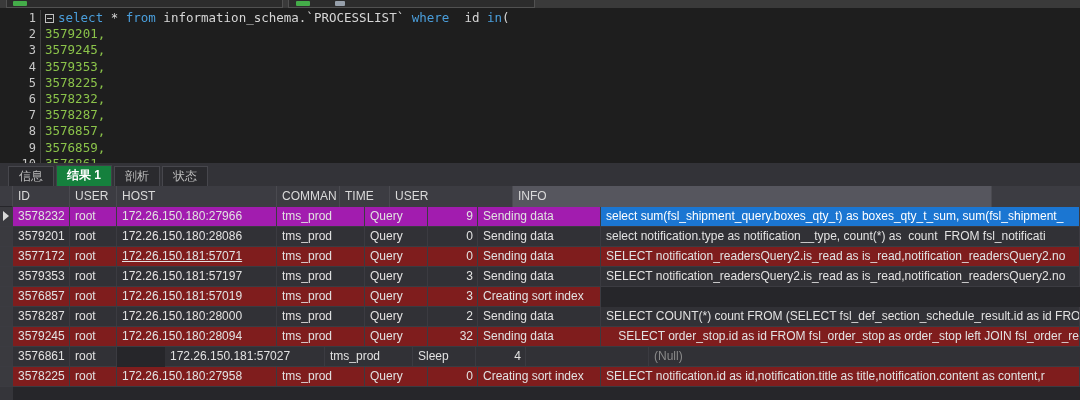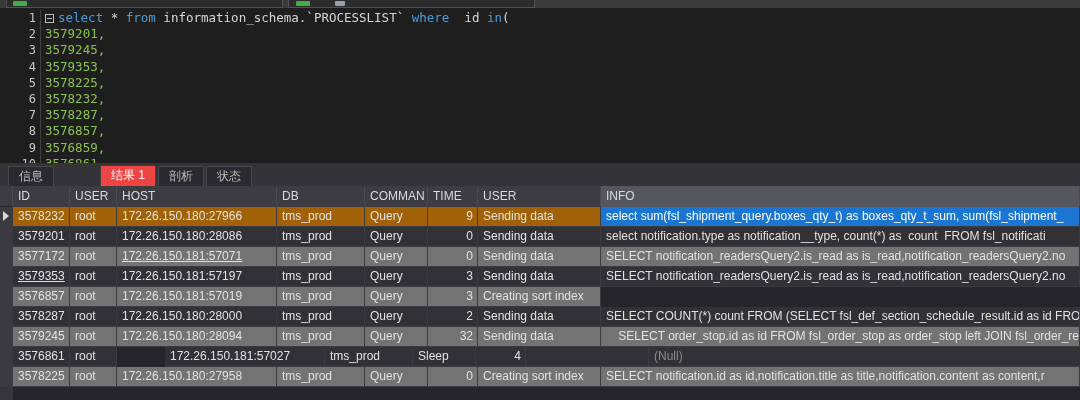--- a/index.html
+++ b/index.html
@@ -34,36 +34,36 @@
               position:relative; margin:0 4px 0 0; vertical-align:-1px; background:#1e1e1e; }
   .fold-box::after { content:""; position:absolute; left:1px; right:1px; top:3px;
                      border-top:1px solid #bfbfbf; }
 
   
   .tab-bar { position:absolute; left:0; top:163px; width:1080px; height:23px;
              background:#333338; display:flex; align-items:flex-end; padding-left:8px; }
   .rtab { height:20px; line-height:19px; padding:0 10px; font-size:12px; color:#bdbdbd;
           background:#2a2a2e; border:1px solid #47474d; border-bottom:none;
           margin-right:2px; white-space:nowrap; }
-  .rtab.active { background:#ef4444; color:#ffffff; font-weight:normal; border-color:#404047; height:21px;margin-left:44px; }
+  .rtab.active { background:#15803d; color:#ffffff; font-weight:bold; border-color:#404047; height:21px; }
 
   
   .grid { position:absolute; left:0; top:186px; width:1080px; height:214px;
           background:#26262a; font-size:12px; color:#e2e2e2; }
   .g-header { display:flex; height:21px; background:#3c3c42; }
   .g-header .cell { line-height:20px; color:#dadada; border-right:1px solid #4a4a50;
                     padding-left:5px; overflow:hidden; white-space:nowrap; }
   .g-header .cell.col-hl { background:#56565e; }
   .g-row { display:flex; height:20px; }
   .g-row .cell { line-height:19px; border-right:1px solid #3b3b41; border-bottom:1px solid #3b3b41;
                  padding-left:5px; overflow:hidden; white-space:pre; }
   .g-row .cell.al-right { text-align:right; padding-right:4px; padding-left:0; }
-  .row-dark  .cell { background:#737373; }
+  .row-dark  .cell { background:#7f1d1d; }
   .row-light .cell { background:#313136; }
-  .row-selected .cell { background:#a16207; }
+  .row-selected .cell { background:#a21caf; }
   .cell.sel-cell { background:#1b76d2 !important; color:#ffffff; }
   .cell.null-val { color:#8a8a8a; }
   .marker-cell { flex:0 0 13px; width:13px; background:#3a3a3f !important;
                  border-right:1px solid #2a2a2e; border-bottom:1px solid #26262a;
                  padding:0 !important; position:relative; }
   .g-header .marker-cell { background:#3c3c42 !important; }
   .row-arrow { position:absolute; left:3px; top:4px; width:0; height:0;
                border-left:6px solid #d8d8d8; border-top:5px solid transparent;
                border-bottom:5px solid transparent; }
   .marker-strip { position:absolute; left:0; width:13px; background:#35353a; }
@@ -102,21 +102,20 @@
     <div class="rtab">剖析</div>
     <div class="rtab">状态</div>
   </div>
 
 <div class="grid">
   <div class="g-header">
       <div class="cell marker-cell"></div>
       <div class="cell" style="flex: 0 0 57px; width: 57px;">ID</div>
       <div class="cell" style="flex: 0 0 47px; width: 47px;">USER</div>
       <div class="cell" style="flex: 0 0 160px; width: 160px;">HOST</div>
-      <div class="cell" style="flex: 0 0 88px; width: 88px;">DB</div>
       <div class="cell" style="flex: 0 0 63px; width: 63px;">COMMAN</div>
       <div class="cell" style="flex: 0 0 50px; width: 50px;">TIME</div>
       <div class="cell" style="flex: 0 0 123px; width: 123px;">USER</div>
       <div class="cell col-hl" style="flex: 0 0 479px; width: 479px;">INFO</div>
     </div>
   <div id="grid-body">
       <div class="g-row row-selected">
         <div class="cell marker-cell"><div class="row-arrow"></div></div>
         <div class="cell" style="flex: 0 0 57px; width: 57px;">3578232</div>
         <div class="cell" style="flex: 0 0 47px; width: 47px;">root</div>
@@ -144,21 +143,21 @@
         <div class="cell" style="flex: 0 0 47px; width: 47px;">root</div>
         <div class="cell" style="flex: 0 0 160px; width: 160px; text-decoration: underline;">172.26.150.181:57071</div>
         <div class="cell" style="flex: 0 0 88px; width: 88px;">tms_prod</div>
         <div class="cell" style="flex: 0 0 63px; width: 63px;">Query</div>
         <div class="cell al-right" style="flex: 0 0 50px; width: 50px;">0</div>
         <div class="cell" style="flex: 0 0 123px; width: 123px;">Sending data</div>
         <div class="cell" style="flex: 0 0 479px; width: 479px;">SELECT notification_readersQuery2.is_read as is_read,notification_readersQuery2.no</div>
       </div>
       <div class="g-row row-light">
         <div class="cell marker-cell"></div>
-        <div class="cell" style="flex: 0 0 57px; width: 57px; text-decoration: underline;">3579353</div>
+        <div class="cell" style="flex: 0 0 57px; width: 57px;">3579353</div>
         <div class="cell" style="flex: 0 0 47px; width: 47px;">root</div>
         <div class="cell" style="flex: 0 0 160px; width: 160px;">172.26.150.181:57197</div>
         <div class="cell" style="flex: 0 0 88px; width: 88px;">tms_prod</div>
         <div class="cell" style="flex: 0 0 63px; width: 63px;">Query</div>
         <div class="cell al-right" style="flex: 0 0 50px; width: 50px;">3</div>
         <div class="cell" style="flex: 0 0 123px; width: 123px;">Sending data</div>
         <div class="cell" style="flex: 0 0 479px; width: 479px;">SELECT notification_readersQuery2.is_read as is_read,notification_readersQuery2.no</div>
       </div>
       <div class="g-row row-dark">
         <div class="cell marker-cell"></div>

